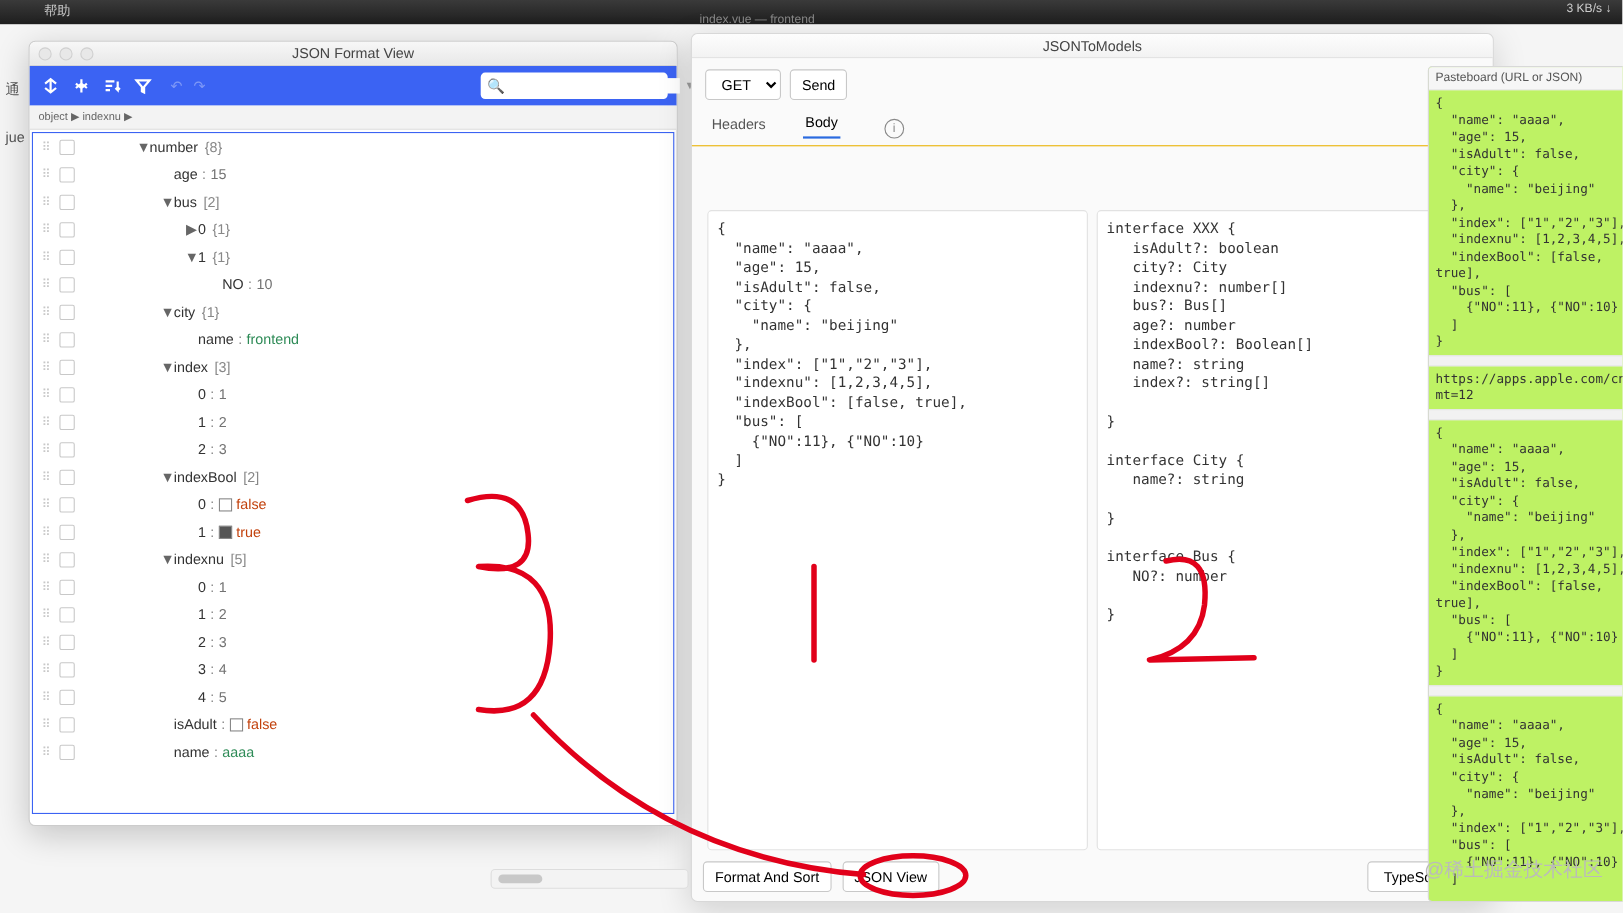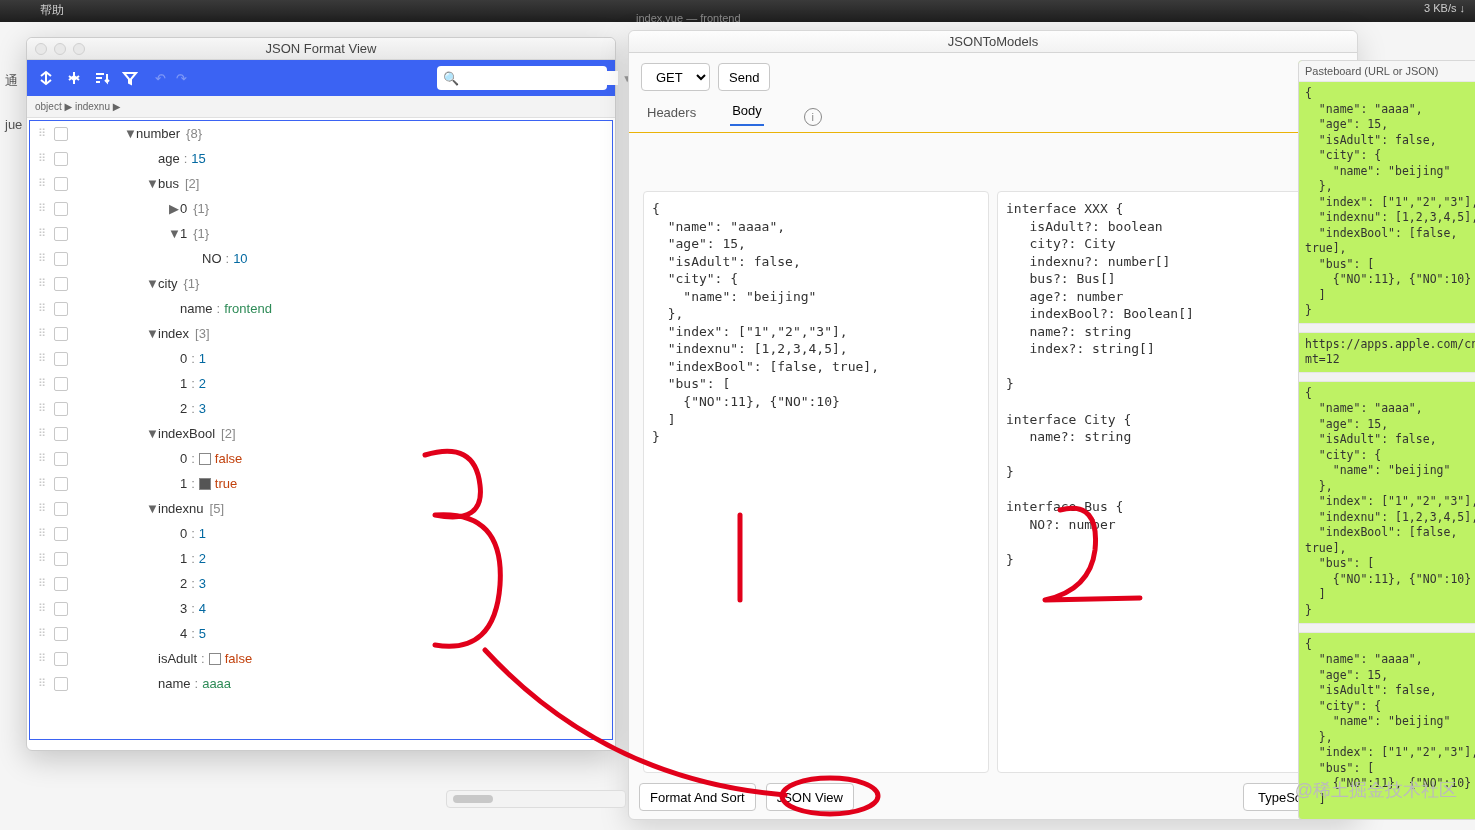--- a/index.html
+++ b/index.html
@@ -27,21 +27,21 @@
 
 .tree{border:1px solid #3B63F3;margin:2px;height:620px;overflow:auto;font-family:ui-monospace,Menlo,monospace;font-size:13px}
 .trow{display:flex;align-items:center;height:25px;padding-left:4px}
 .trow .grip{width:14px;color:#c8c8c8;text-align:center;font-size:11px;letter-spacing:-2px}
 .trow .box{width:14px;height:14px;border:1px solid #c8c8c8;border-radius:2px;margin:0 6px}
 .trow .indent{display:inline-block}
 .trow .togg{width:12px;color:#666;cursor:pointer;text-align:center}
 .key{color:#333}
 .brace{color:#888;margin-left:6px}
 .col{color:#888;margin:0 4px}
-.vnum{color:#0369a1}
+.vnum{color:#737373}
 .vbool{color:#c2410c}
 .vstr{color:#2e8b57}
 .chk{width:12px;height:12px;border:1px solid #888;display:inline-block;margin-right:4px;vertical-align:middle}
 .chk.on{background:#555}
 
 
 .win-models{position:absolute;left:628px;top:30px;width:730px;height:790px;background:#fafafa;border-radius:6px;box-shadow:0 8px 30px rgba(0,0,0,.15);border:1px solid #d8d8d8}
 .win-models .win-title{background:linear-gradient(#fdfdfd,#f2f2f2)}
 .reqrow{display:flex;gap:8px;padding:10px 12px 6px;align-items:center}
 .sel,.btn{height:28px;border:1px solid #c8c8c8;border-radius:4px;background:#fff;padding:0 10px;font-size:13px;cursor:pointer}

